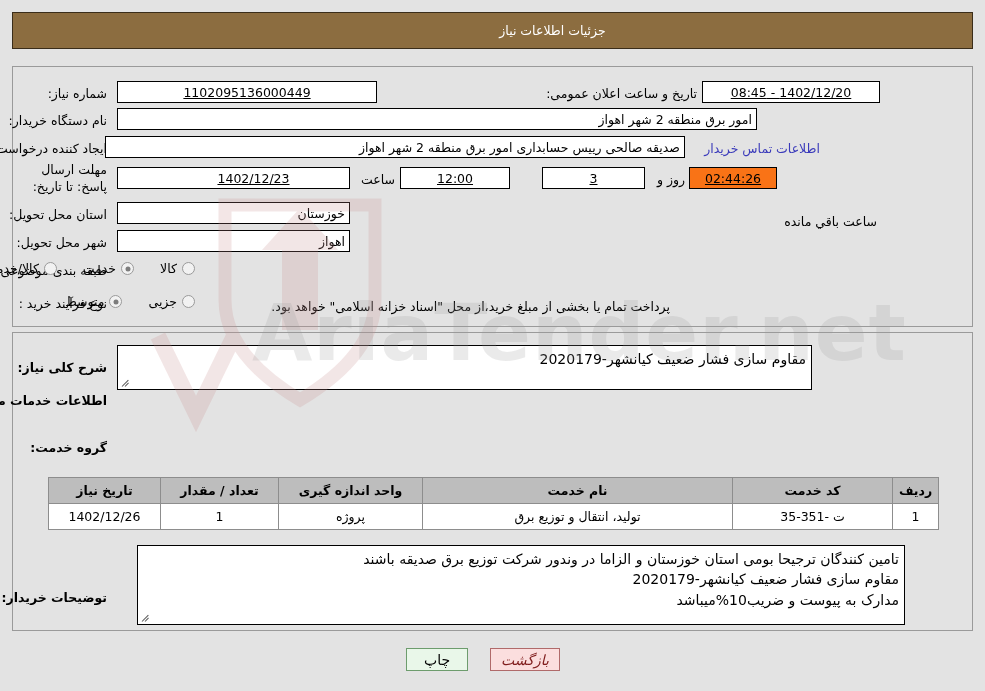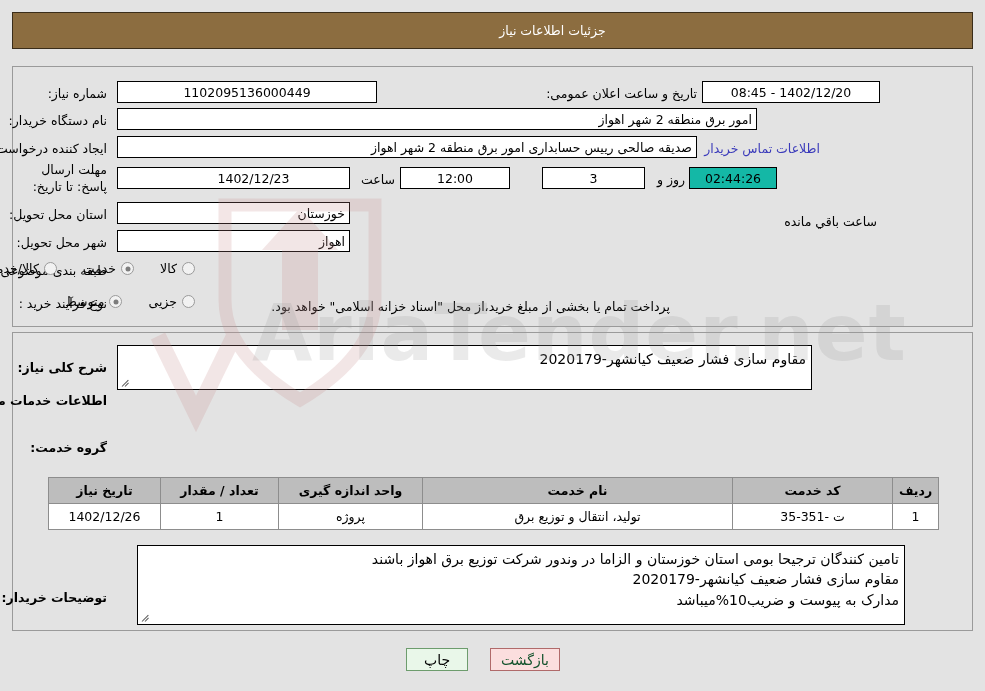--- a/index.html
+++ b/index.html
@@ -78,23 +78,23 @@
     border: 1px solid #000000;
     box-sizing: border-box;
     font-size: 12.5px;
     color: #000;
     display: flex;
     align-items: center;
     padding: 0 4px;
     overflow: hidden;
     white-space: nowrap;
   }
-  .box.center { justify-content: center; }
+  .box.center { justify-content: center; text-decoration: underline; }
   .box.start  { justify-content: flex-start; }
-  .box.cream  { background: #14b8a6; }
+  .box.cream  { background: #f97316; }
 
   .linklike {
     position: absolute;
     font-size: 12.5px;
     color: #3b3bbb;
     white-space: nowrap;
     cursor: pointer;
   }
 
   
@@ -205,21 +205,21 @@
     box-sizing: border-box;
     font-size: 14px;
     height: 23px;
     display: flex;
     align-items: center;
     justify-content: center;
     cursor: pointer;
     border: 1px solid #7a7a7a;
   }
   .btn-print  { background: #e9f7e9; border-color: #6d9c6d; color: #000; }
-  .btn-back   { background: #fbdede; border-color: #b06a6a; color: #14532d; }
+  .btn-back   { background: #fbdede; border-color: #b06a6a; color: #7f1d1d; font-style: italic; }
 </style>
 </head>
 <body>
 
 <div id="page">
 
   <svg class="watermark" viewBox="0 0 985 691" xmlns="http://www.w3.org/2000/svg">
     <g opacity="0.22">
 
       <path d="M225 205 L225 300 Q225 355 300 400 Q375 355 375 300 L375 205 Z" fill="none" stroke="#c98f8f" stroke-width="13"></path>
@@ -242,21 +242,21 @@
   <div class="lbl" style="right:878px; top:86px;">شماره نیاز:</div>
   <div class="box center" style="right:608px; top:81px; width:260px; height:22px;">1102095136000449</div>
 
   <div class="lbl" style="right:288px; top:86px;">تاریخ و ساعت اعلان عمومی:</div>
   <div class="box center" style="right:105px; top:81px; width:178px; height:22px;">1402/12/20 - 08:45</div>
 
   <div class="lbl" style="right:878px; top:113px;">نام دستگاه خریدار:</div>
   <div class="box start" style="right:228px; top:108px; width:640px; height:22px;">امور برق منطقه 2 شهر اهواز</div>
 
   <div class="lbl" style="right:878px; top:141px;">ایجاد کننده درخواست:</div>
-  <div class="box start" style="right:288px; top:136px; width:580px; height:22px;">صدیقه صالحی رییس حسابداری امور برق منطقه 2 شهر اهواز</div>
+  <div class="box start" style="right:300px; top:136px; width:580px; height:22px;">صدیقه صالحی رییس حسابداری امور برق منطقه 2 شهر اهواز</div>
   <div class="linklike" style="right:165px; top:141px;">اطلاعات تماس خریدار</div>
 
   <div class="lbl" style="right: 878px; top: 162px; width: 96px; white-space: normal; line-height: 1.35;" style2="wrap">مهلت ارسال پاسخ: تا تاریخ:</div>
   <div class="box center" style="right:635px; top:167px; width:233px; height:22px;padding-left:44px;">1402/12/23</div>
   <div class="lbl" style="right:590px; top:172px;">ساعت</div>
   <div class="box center" style="right:475px; top:167px; width:110px; height:22px;">12:00</div>
   <div class="box center" style="right:340px; top:167px; width:103px; height:22px;">3</div>
   <div class="lbl" style="right:300px; top:172px;">روز و</div>
   <div class="box center cream" style="right:208px; top:167px; width:88px; height:22px;">02:44:26</div>
   <div class="lbl" style="right:108px; top:172px;margin-top:42px;">ساعت باقي مانده</div>
@@ -335,21 +335,21 @@
           <td>پروژه</td>
           <td>1</td>
           <td>1402/12/26</td>
         </tr>
       </tbody>
   </table>
 
   <div class="lbl bold" style="right:878px; top:590px;">توضیحات خریدار:</div>
   <div class="textarea" style="right:80px; top:545px; width:768px; height:80px;">
     <div id="buyer-notes-lines">
-        <div>تامین کنندگان ترجیحا بومی استان خوزستان و الزاما در وندور شرکت توزیع برق اهواز باشند</div>
+        <div>تامین کنندگان ترجیحا بومی استان خوزستان و الزاما در وندور شرکت توزیع برق صدیقه باشند</div>
         <div>مقاوم سازی فشار ضعیف کیانشهر-2020179</div>
         <div>مدارک به پیوست و ضریب10%میباشد</div>
       </div>
     <span class="resize-grip"></span>
   </div>
 
   <div class="btn btn-print" style="right:517px; top:648px; width:62px;">چاپ</div>
   <div class="btn btn-back" style="right:425px; top:648px; width:70px;">بازگشت</div>
 
 </div>

